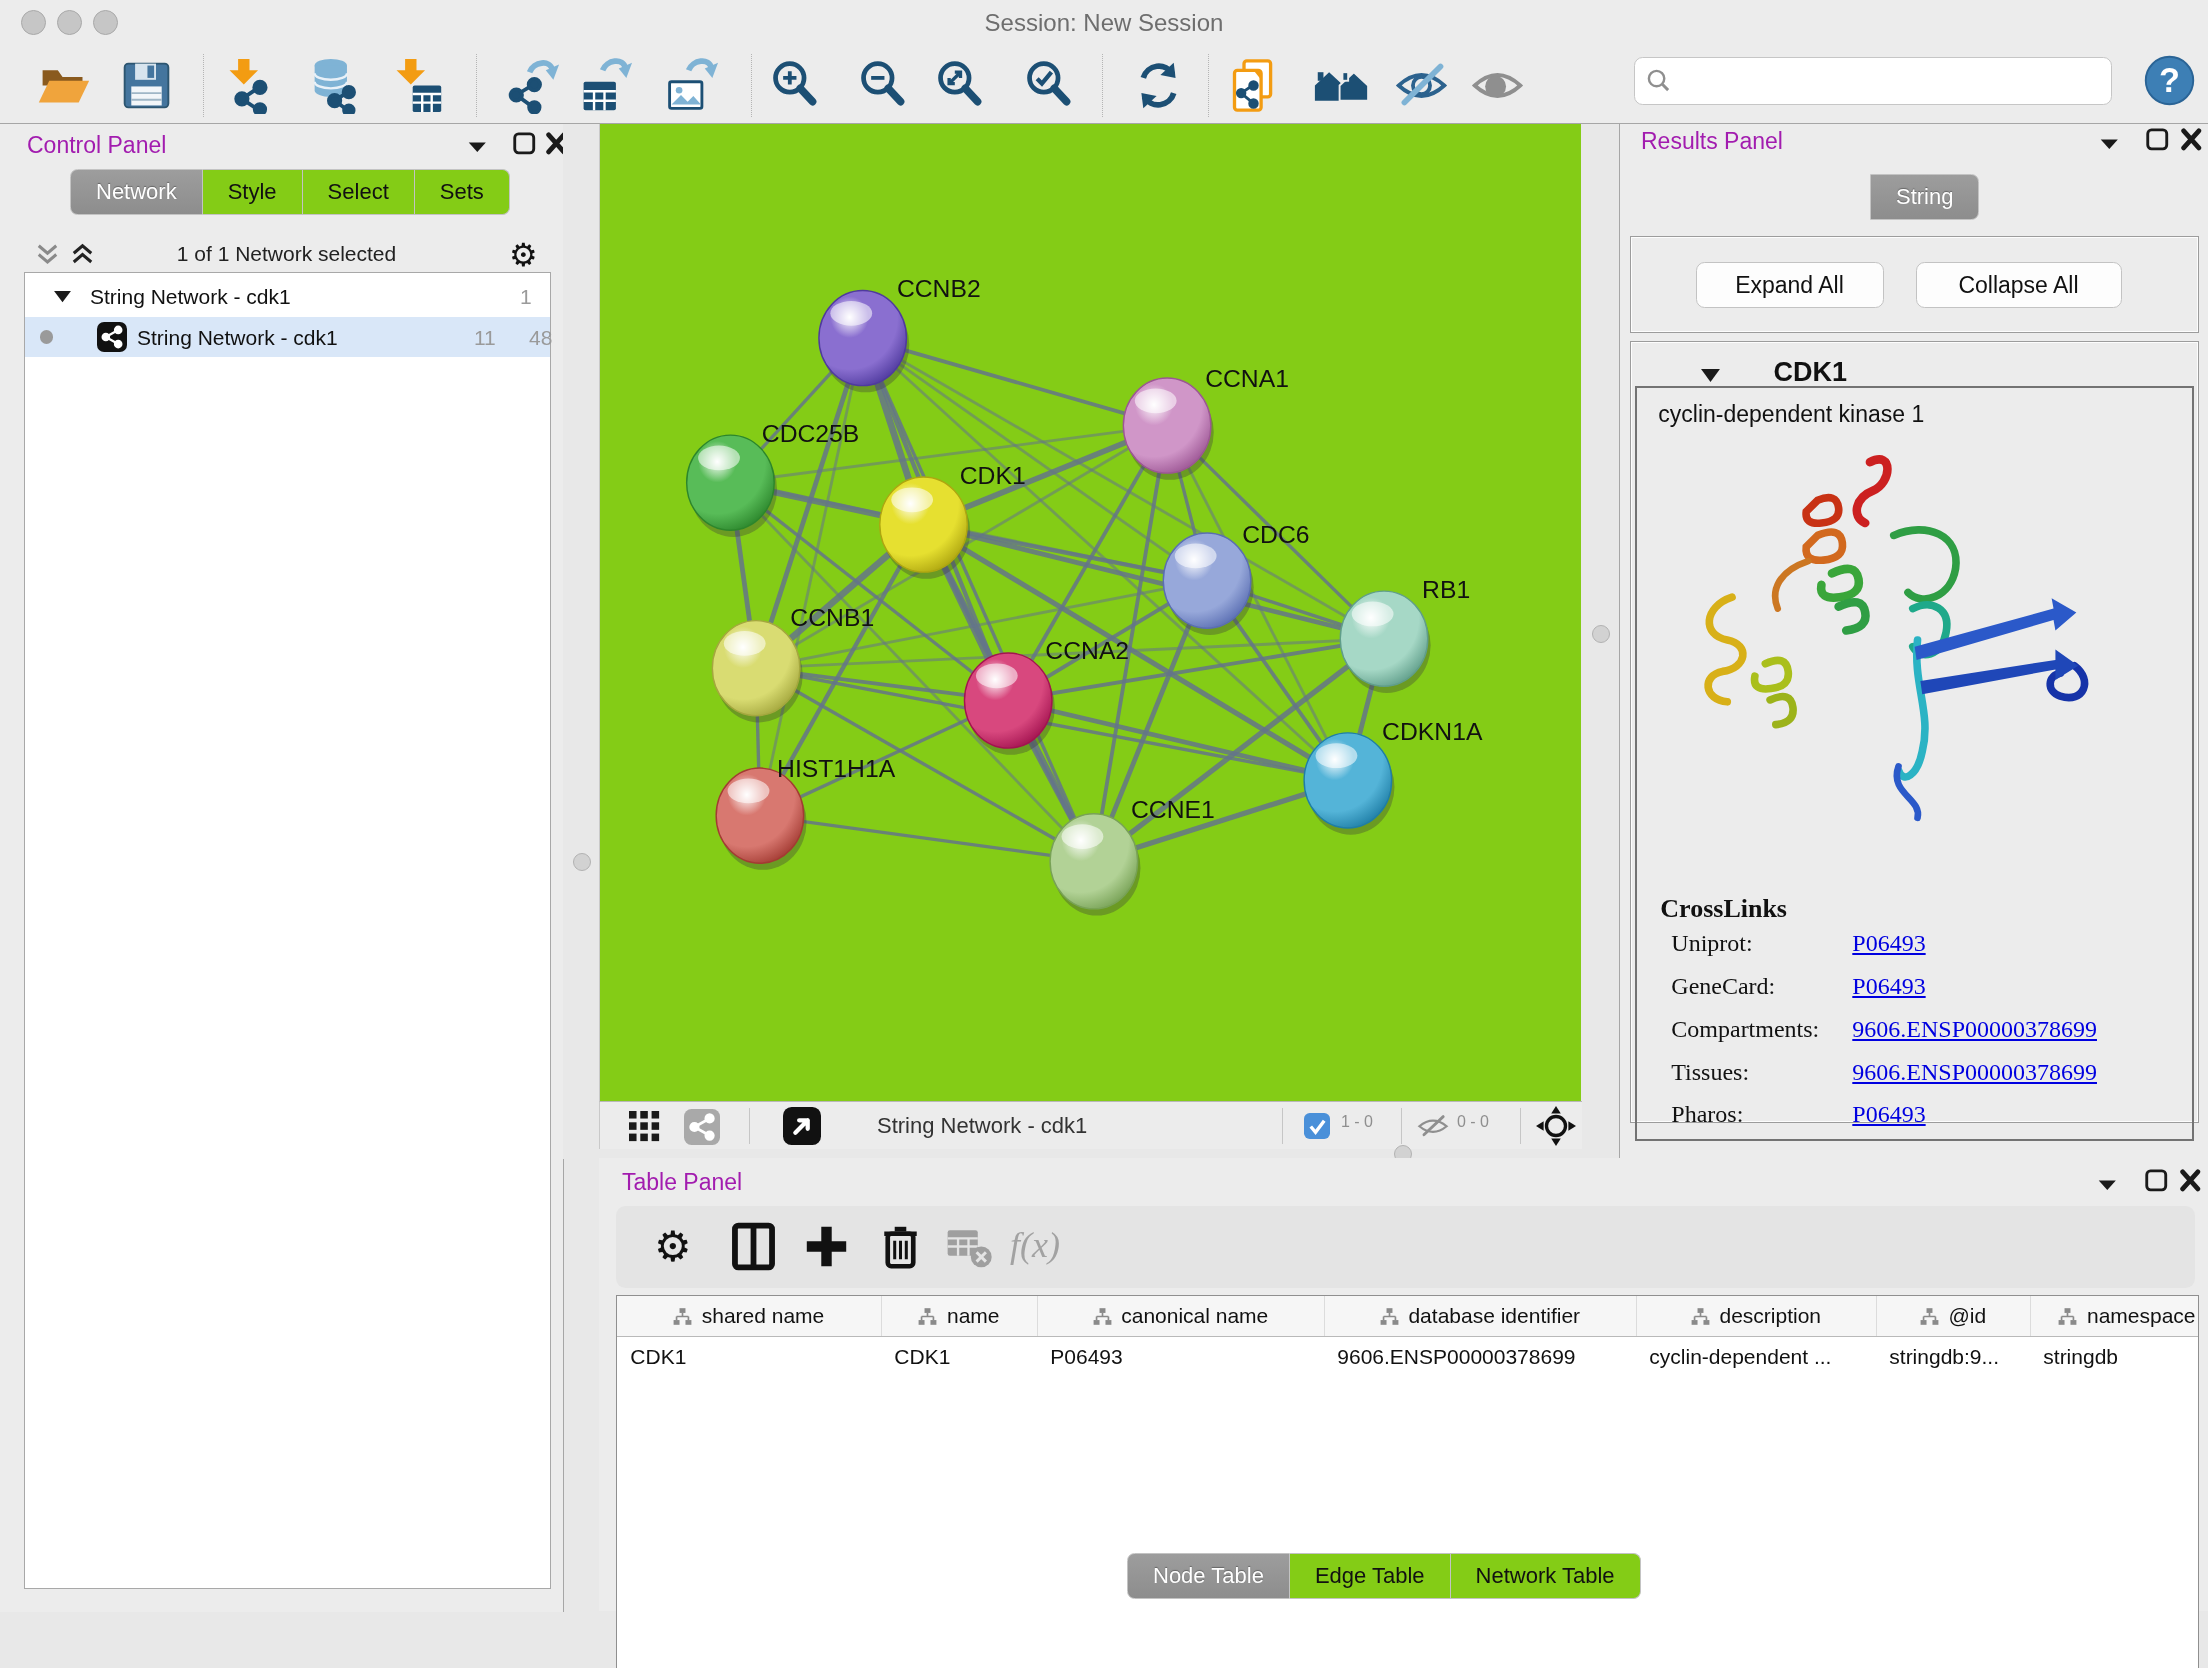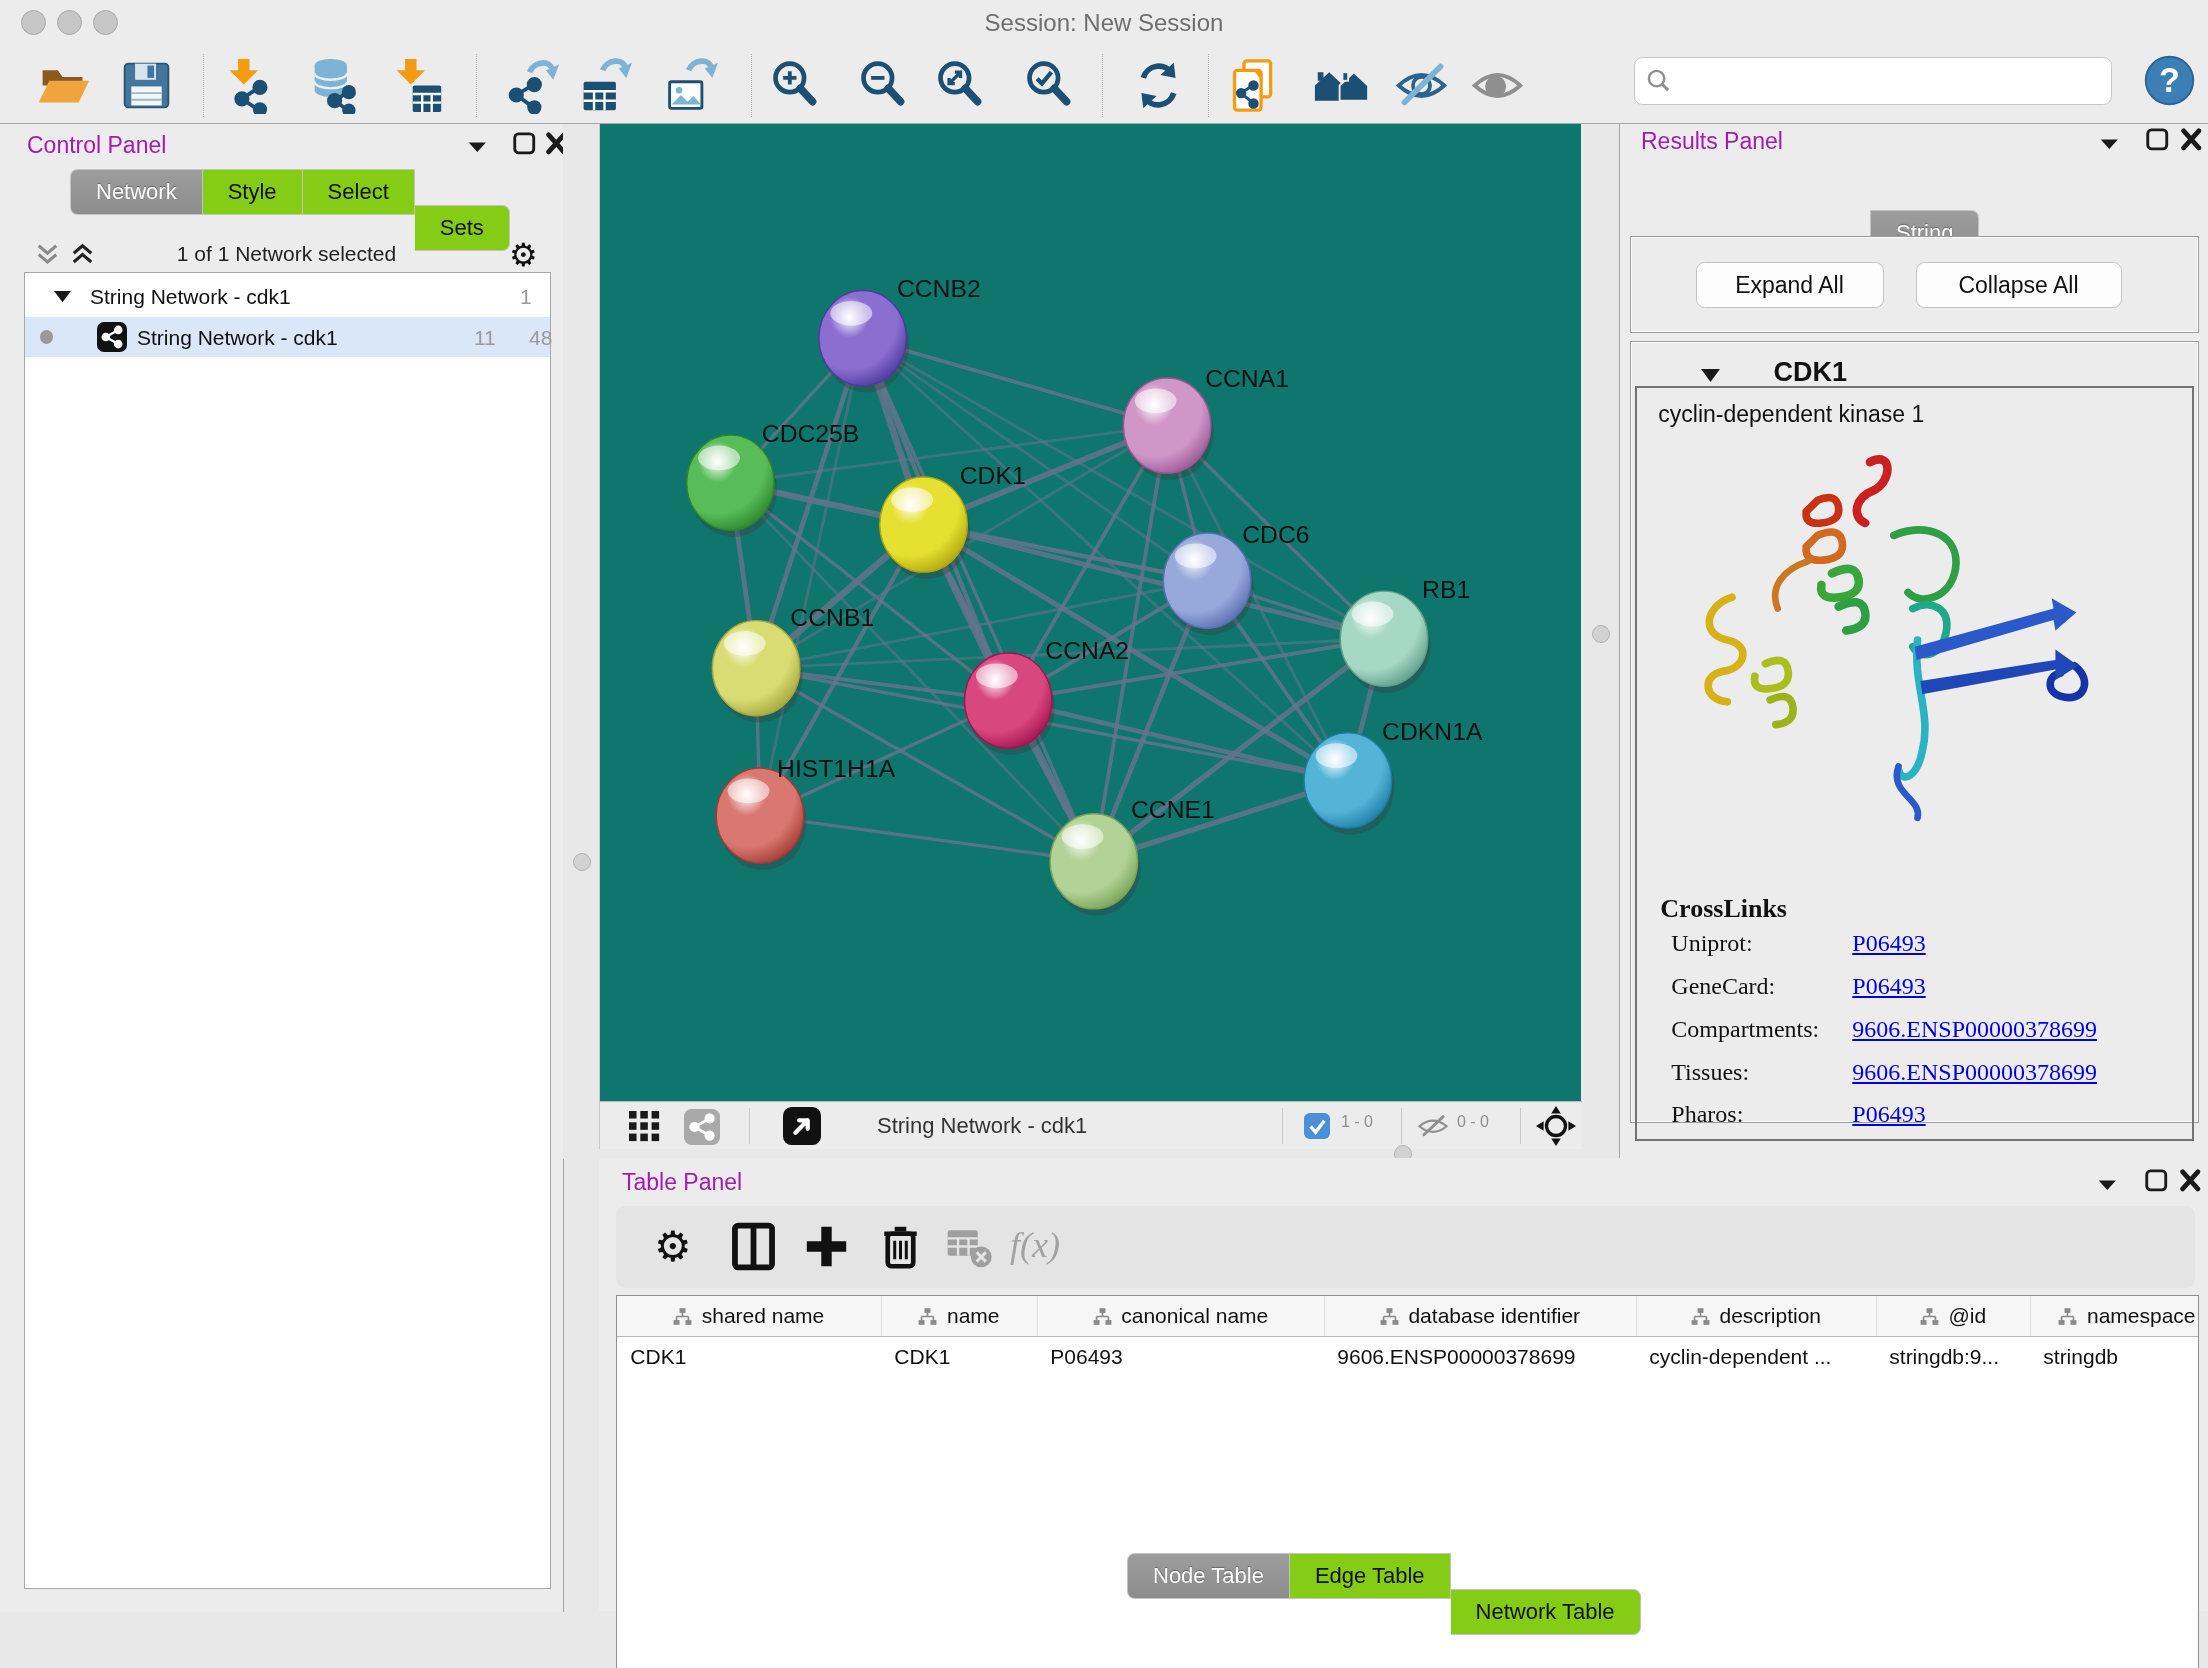--- a/index.html
+++ b/index.html
@@ -21,36 +21,36 @@
   #search-wrap svg{position:absolute;left:11.4px;top:9.5px;}
   #search-input{position:absolute;left:46px;top:3.8px;width:418px;height:34px;border:none;outline:none;
                 font-size:23px;font-family:"Liberation Sans",sans-serif;background:transparent;}
   
   .panel-title{font-size:23px;color:#a21caf;}
   .win-ctl{position:absolute;top:0;width:28.5px;height:25px;}
   .seg-wrap{position:absolute;display:flex;}
   .seg{height:44px;line-height:44px;padding:0 25px;font-size:22px;background:#84cc16;
        border:1px solid #c3c3c3;border-left:none;color:#111;}
   .seg:first-child{border-left:1px solid #c3c3c3;border-radius:7.6px 0 0 7.6px;}
-  .seg:last-child{border-radius:0 7.6px 7.6px 0;margin-top:36px;}
+  .seg:last-child{border-radius:0 7.6px 7.6px 0;}
   .seg.sel{background:linear-gradient(#9d9d9d,#8d8d8d);color:#fff;text-shadow:0 -1px 1px #666;}
   
   #control-panel{left:0;top:124px;width:563px;height:1488px;background:#ececec;border-right:1px solid #a6a6a6;}
   #cp-tabs{left:70px;top:45px;}
   #cp-statusrow{position:absolute;left:24px;top:112px;width:525px;height:38px;}
   #cp-status{position:absolute;left:0;top:5.7px;width:100%;text-align:center;font-size:21px;color:#222;}
   #cp-tree{position:absolute;left:24px;top:148px;width:525px;height:1315px;background:#fff;
            border:1px solid #a8a8a8;}
   .tree-row{position:absolute;left:0;width:100%;height:40px;}
   .tree-row.sel{background:#d9e7f8;}
   .tree-num{position:absolute;top:8.6px;font-size:21px;color:#9a9a9a;}
   .tree-label{position:absolute;top:8.6px;font-size:21px;color:#111;white-space:nowrap;}
   
   #net-gutterL{left:563px;top:124px;width:36px;height:1035px;background:#e8e8e8;}
-  #net-canvas{left:599px;top:124px;width:982px;height:978px;background:#0f766e;border-left:1px solid #c9c9c9;}
+  #net-canvas{left:599px;top:124px;width:982px;height:978px;background:#84cc16;border-left:1px solid #c9c9c9;}
   #net-toolbar{left:599px;top:1101px;width:982px;height:48px;background:#ececec;
                border-top:1px solid #b8b8b8;border-left:1px solid #c9c9c9;}
   .nt-sep{position:absolute;top:5.7px;height:36px;border-left:1px solid #c6c6c6;}
   #net-title{position:absolute;left:277px;top:10.5px;font-size:22px;color:#333;white-space:nowrap;}
   .nt-count{position:absolute;top:11.4px;font-size:16px;color:#8f8f8f;}
   #net-gutterR{left:1581px;top:124px;width:38px;height:1035px;background:#e8e8e8;}
   .split-dot{position:absolute;width:16px;height:16px;border-radius:50%;background:#d2d2d2;border:1px solid #b2b2b2;}
   #gutterH{left:599px;top:1149px;width:1609px;height:9.5px;background:#e8e8e8;}
   
   #results-panel{left:1619px;top:124px;width:590px;height:1035px;background:#ececec;border-left:1px solid #a6a6a6;}

